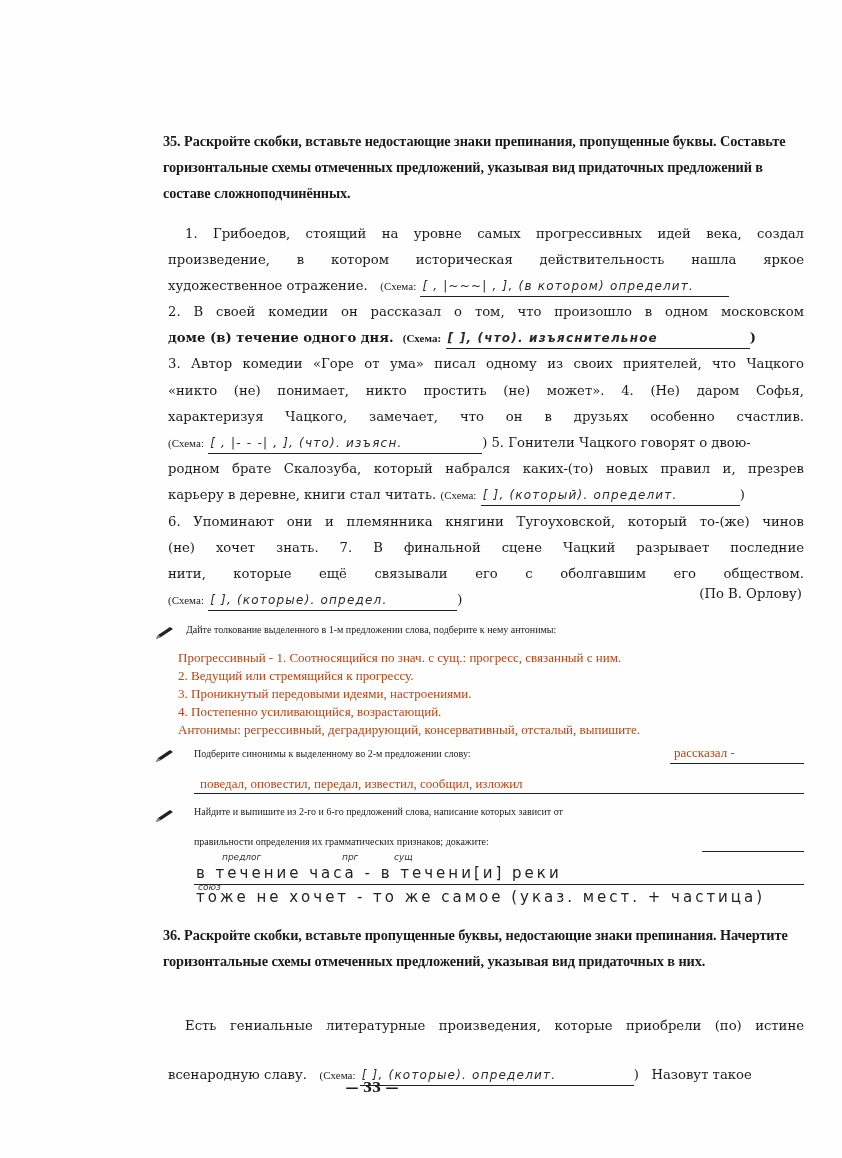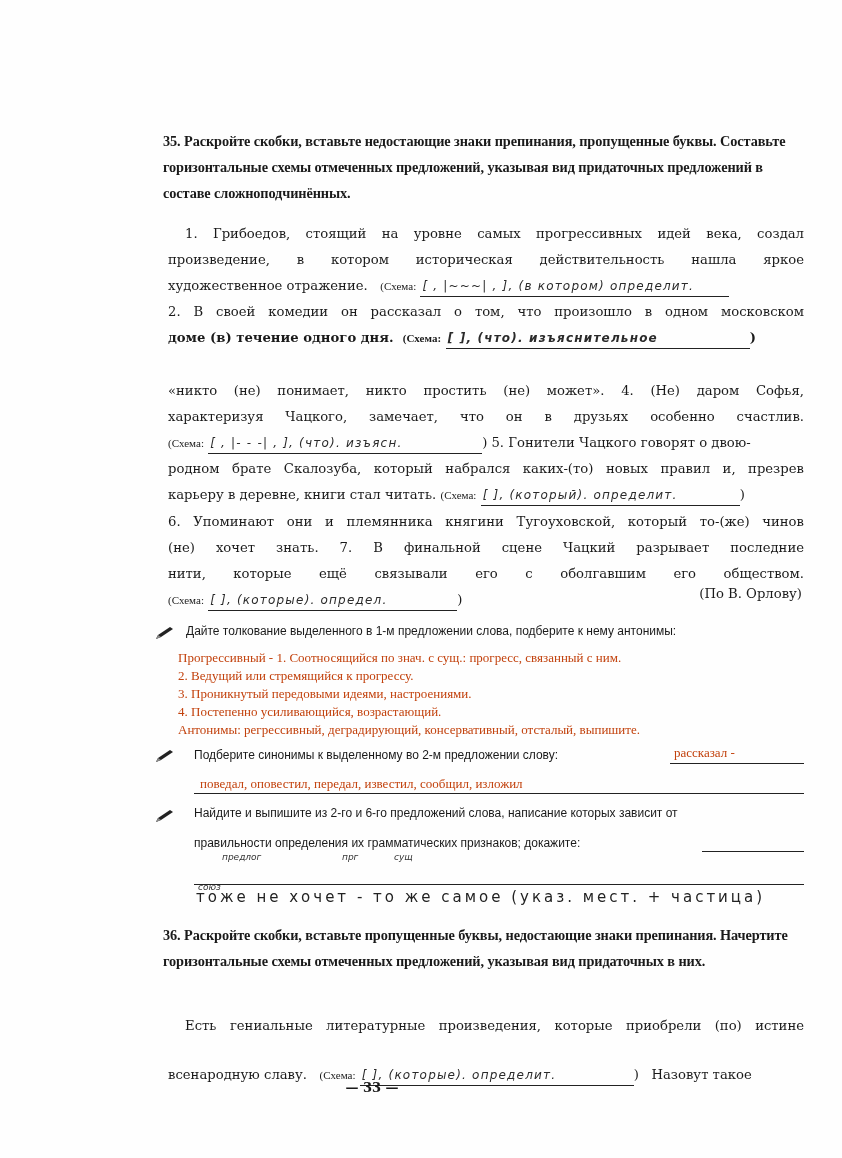--- a/index.html
+++ b/index.html
@@ -7,21 +7,21 @@
   .page { position:absolute; left:0; top:0; width:842px; height:1158px; background:#fefefe; }
   .task-heading { position:absolute; left:163px; width:645px; font-family:"Liberation Serif", serif; font-weight:bold; font-size:14.3px; line-height:26px; letter-spacing:-0.1px; }
   .line { position:absolute; left:168px; width:636px; font-family:"DejaVu Serif", serif; font-size:13.2px; line-height:20px; white-space:nowrap; text-align:justify; text-align-last:justify; }
   .line.first { left:185px; width:619px; }
   .line.noj { text-align-last:left; }
   .hw { font-family:"DejaVu Sans", sans-serif; color:#2a2a2a; font-size:12px; letter-spacing:1.2px; font-style:italic; }
   .schema-label { font-size:11px; font-family:"Liberation Serif", serif; }
   .schema-box { display:inline-block; border-bottom:1px solid #222; padding:0 2px; }
   .author { position:absolute; right:40px; font-family:"DejaVu Serif", serif; font-size:13.2px; }
   .pencil { position:absolute; width:22px; height:16px; }
-  .instr { position:absolute; font-family:Liberation Sans, sans-serif; font-size:12px; }
+  .instr { position:absolute; font-family:Liberation Serif, serif; font-size:10px; }
   .answer-line { position:absolute; font-family:"Liberation Serif", serif; font-size:13px; color:#c2410c; }
   .rule { position:absolute; height:1px; background:#222; }
   .hwline { position:absolute; font-family:"DejaVu Sans", sans-serif; font-size:15px; letter-spacing:3px; color:#222; }
   .hwsmall { position:absolute; font-family:"DejaVu Sans", sans-serif; font-size:9px; color:#333; font-style:italic; }
   .pagenum { position:absolute; left:0; width:744px; text-align:center; top:1080px; font-family:"DejaVu Serif", serif; font-weight:bold; font-size:13px; }
 </style>
 </head>
 <body>
 
 <div class="page">
@@ -34,20 +34,21 @@
     &nbsp;&nbsp;<span class="schema-label">(Схема:</span>
     <span class="schema-box hw" style="width:305px;">[ , |~~~| , ], (в котором) определит.</span>
   </div>
   <div class="line" style="top:250px;">произведение, в котором историческая действительность нашла яркое</div>
   <div class="line" style="top:302px;">2. В своей комедии он рассказал о том, что произошло в одном московском</div>
   <div class="line noj" style="top:328px;font-weight:bold;">
     <span>доме (в) течение одного дня.</span>
     &nbsp;<span class="schema-label">(Схема:</span>
     <span class="schema-box hw" style="width:300px;">[ ], (что). изъяснительное</span>)
   </div>
+  <div class="line" style="top:354px;">3. Автор комедии «Горе от ума» писал одному из своих приятелей, что Чацкого</div>
   <div class="line" style="top:381px;">«никто (не) понимает, никто простить (не) может». 4. (Не) даром Софья,</div>
   <div class="line" style="top:407px;">характеризуя Чацкого, замечает, что он в друзьях особенно счастлив.</div>
   <div class="line noj" style="top:433px;">
     <span class="schema-label">(Схема:</span>
     <span class="schema-box hw" style="width:270px;">[ , |- - -| , ], (что). изъясн.</span>)
     <span>5. Гонители Чацкого говорят о двою-</span>
   </div>
   <div class="line" style="top:459px;">родном брате Скалозуба, который набрался каких-(то) новых правил и, презрев</div>
   <div class="line noj" style="top:485px;">
     <span>карьеру в деревне, книги стал читать.</span>
@@ -88,20 +89,21 @@
     <path d="M2 14 L4 10 L16 2 L19 4 L7 12 Z" fill="#222"></path>
     <path d="M2 14 L4 10 L7 12 Z" fill="#888"></path>
   </svg>
   <div class="instr" style="left:194px; top:806px;">Найдите и выпишите из 2-го и 6-го предложений слова, написание которых зависит от</div>
   <div class="instr" style="left:194px; top:836px;">правильности определения их грамматических признаков; докажите:</div>
   <div class="rule" style="left:702px; top:851px; width:102px;"></div>
 
   <div class="hwsmall" style="left:222px; top:852px;">предлог</div>
   <div class="hwsmall" style="left:342px; top:852px;">прг</div>
   <div class="hwsmall" style="left:394px; top:852px;">сущ</div>
+  <div class="hwline" style="left:196px; top:864px;">в течение часа - в течени[и] реки</div>
   <div class="rule" style="left:194px; top:884px; width:610px;"></div>
   <div class="hwsmall" style="left:198px; top:882px;">союз</div>
   <div class="hwline" style="left:196px; top:888px;">тоже не хочет - то же самое (указ. мест. + частица)</div>
 
   <div class="task-heading" style="top:922px;">36. Раскройте скобки, вставьте пропущенные буквы, недостающие знаки препинания. Начертите горизонтальные схемы отмеченных предложений, указывая вид придаточных в них.</div>
   <div class="line first" style="top:1016px;">Есть гениальные литературные произведения, которые приобрели (по) истине</div>
   <div class="line noj" style="top:1065px;">
     <span>всенародную славу.</span>
     &nbsp;&nbsp;<span class="schema-label">(Схема:</span>
     <span class="schema-box hw" style="width:270px;">[ ], (которые). определит.</span>)

